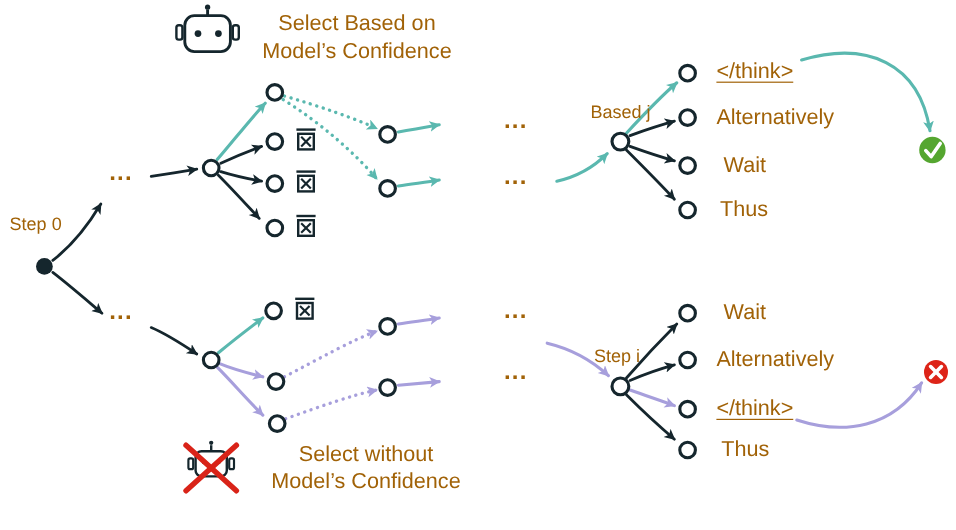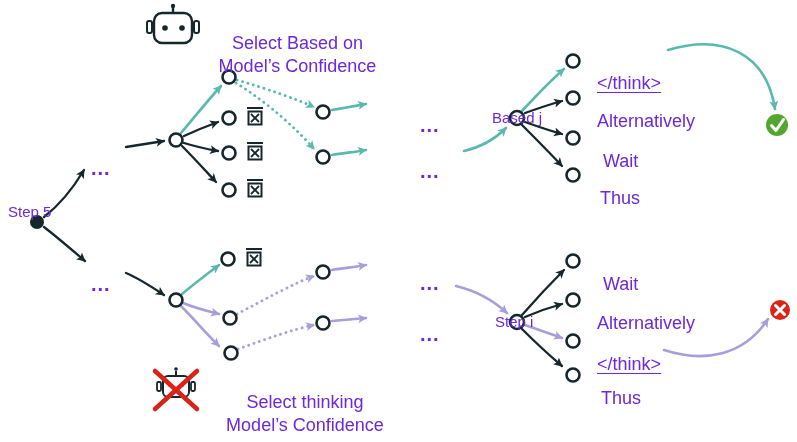--- a/index.html
+++ b/index.html
@@ -2,21 +2,21 @@
 <html><head>
 <meta charset="utf-8">
 <style>
   * { margin:0; padding:0; box-sizing:border-box; }
   html,body { background:#ffffff; }
   .stage {
     position:relative; width:797px; height:442px; background:#ffffff;
     overflow:hidden; font-family:"Liberation Sans", sans-serif; color:#0d1a20;
   }
   .stage svg { position:absolute; left:0; top:0; }
-  .lbl { position:absolute; white-space:nowrap; color:#6d28d9;margin-top:24px; }
+  .lbl { position:absolute; white-space:nowrap; color:#a16207; }
   .s15 { font-size:15px; }
   .s18 { font-size:18px; }
   .s19 { font-size:19px; }
   .hdr { font-size:18px; text-align:center; line-height:1.25; }
   .dots { font-size:20px; font-weight:700; letter-spacing:1px; }
   .und  { text-decoration:underline; text-underline-offset:3px; }
 </style>
 </head>
 <body>
 
@@ -167,21 +167,21 @@
       <path d="M 771.5 125.5 L 776 130.5 L 783.5 119.5" fill="none" stroke="#ffffff" stroke-width="3" stroke-linecap="round" stroke-linejoin="round"></path>
     </g>
 
     <g>
       <circle cx="780" cy="310" r="10" fill="#dd2418"></circle>
       <line x1="775.5" y1="305.5" x2="784.5" y2="314.5" stroke="#ffffff" stroke-width="3" stroke-linecap="round"></line>
       <line x1="784.5" y1="305.5" x2="775.5" y2="314.5" stroke="#ffffff" stroke-width="3" stroke-linecap="round"></line>
     </g>
   </svg>
 
-  <span class="lbl s15" style="left:8px; top:179px;">Step 5</span>
+  <span class="lbl s15" style="left:8px; top:179px;">Step 0</span>
 
   <span class="lbl dots" style="left:91px; top:133px;">...</span>
   <span class="lbl dots" style="left:91px; top:249px;">...</span>
 
   <div class="lbl hdr" style="left:200px; top:8px; width:195px;">
     <div>Select Based on</div>
     <div>Model’s Confidence</div>
   </div>
 
   <span class="lbl dots" style="left:420px; top:90px;">...</span>
@@ -198,17 +198,17 @@
   <span class="lbl dots" style="left:420px; top:299px;">...</span>
 
   <span class="lbl s15" style="left:495px; top:289px;">Step i</span>
 
   <span class="lbl s18" style="left:603px; top:250px;">Wait</span>
   <span class="lbl s18" style="left:597px; top:289px;">Alternatively</span>
   <span class="lbl s18 und" style="left:597px; top:330px;">&lt;/think&gt;</span>
   <span class="lbl s18" style="left:601px; top:364px;">Thus</span>
 
   <div class="lbl hdr" style="left:205px; top:367px; width:200px;">
-    <div>Select thinking</div>
+    <div>Select without</div>
     <div>Model’s Confidence</div>
   </div>
 
 </div>
 
 </body></html>

